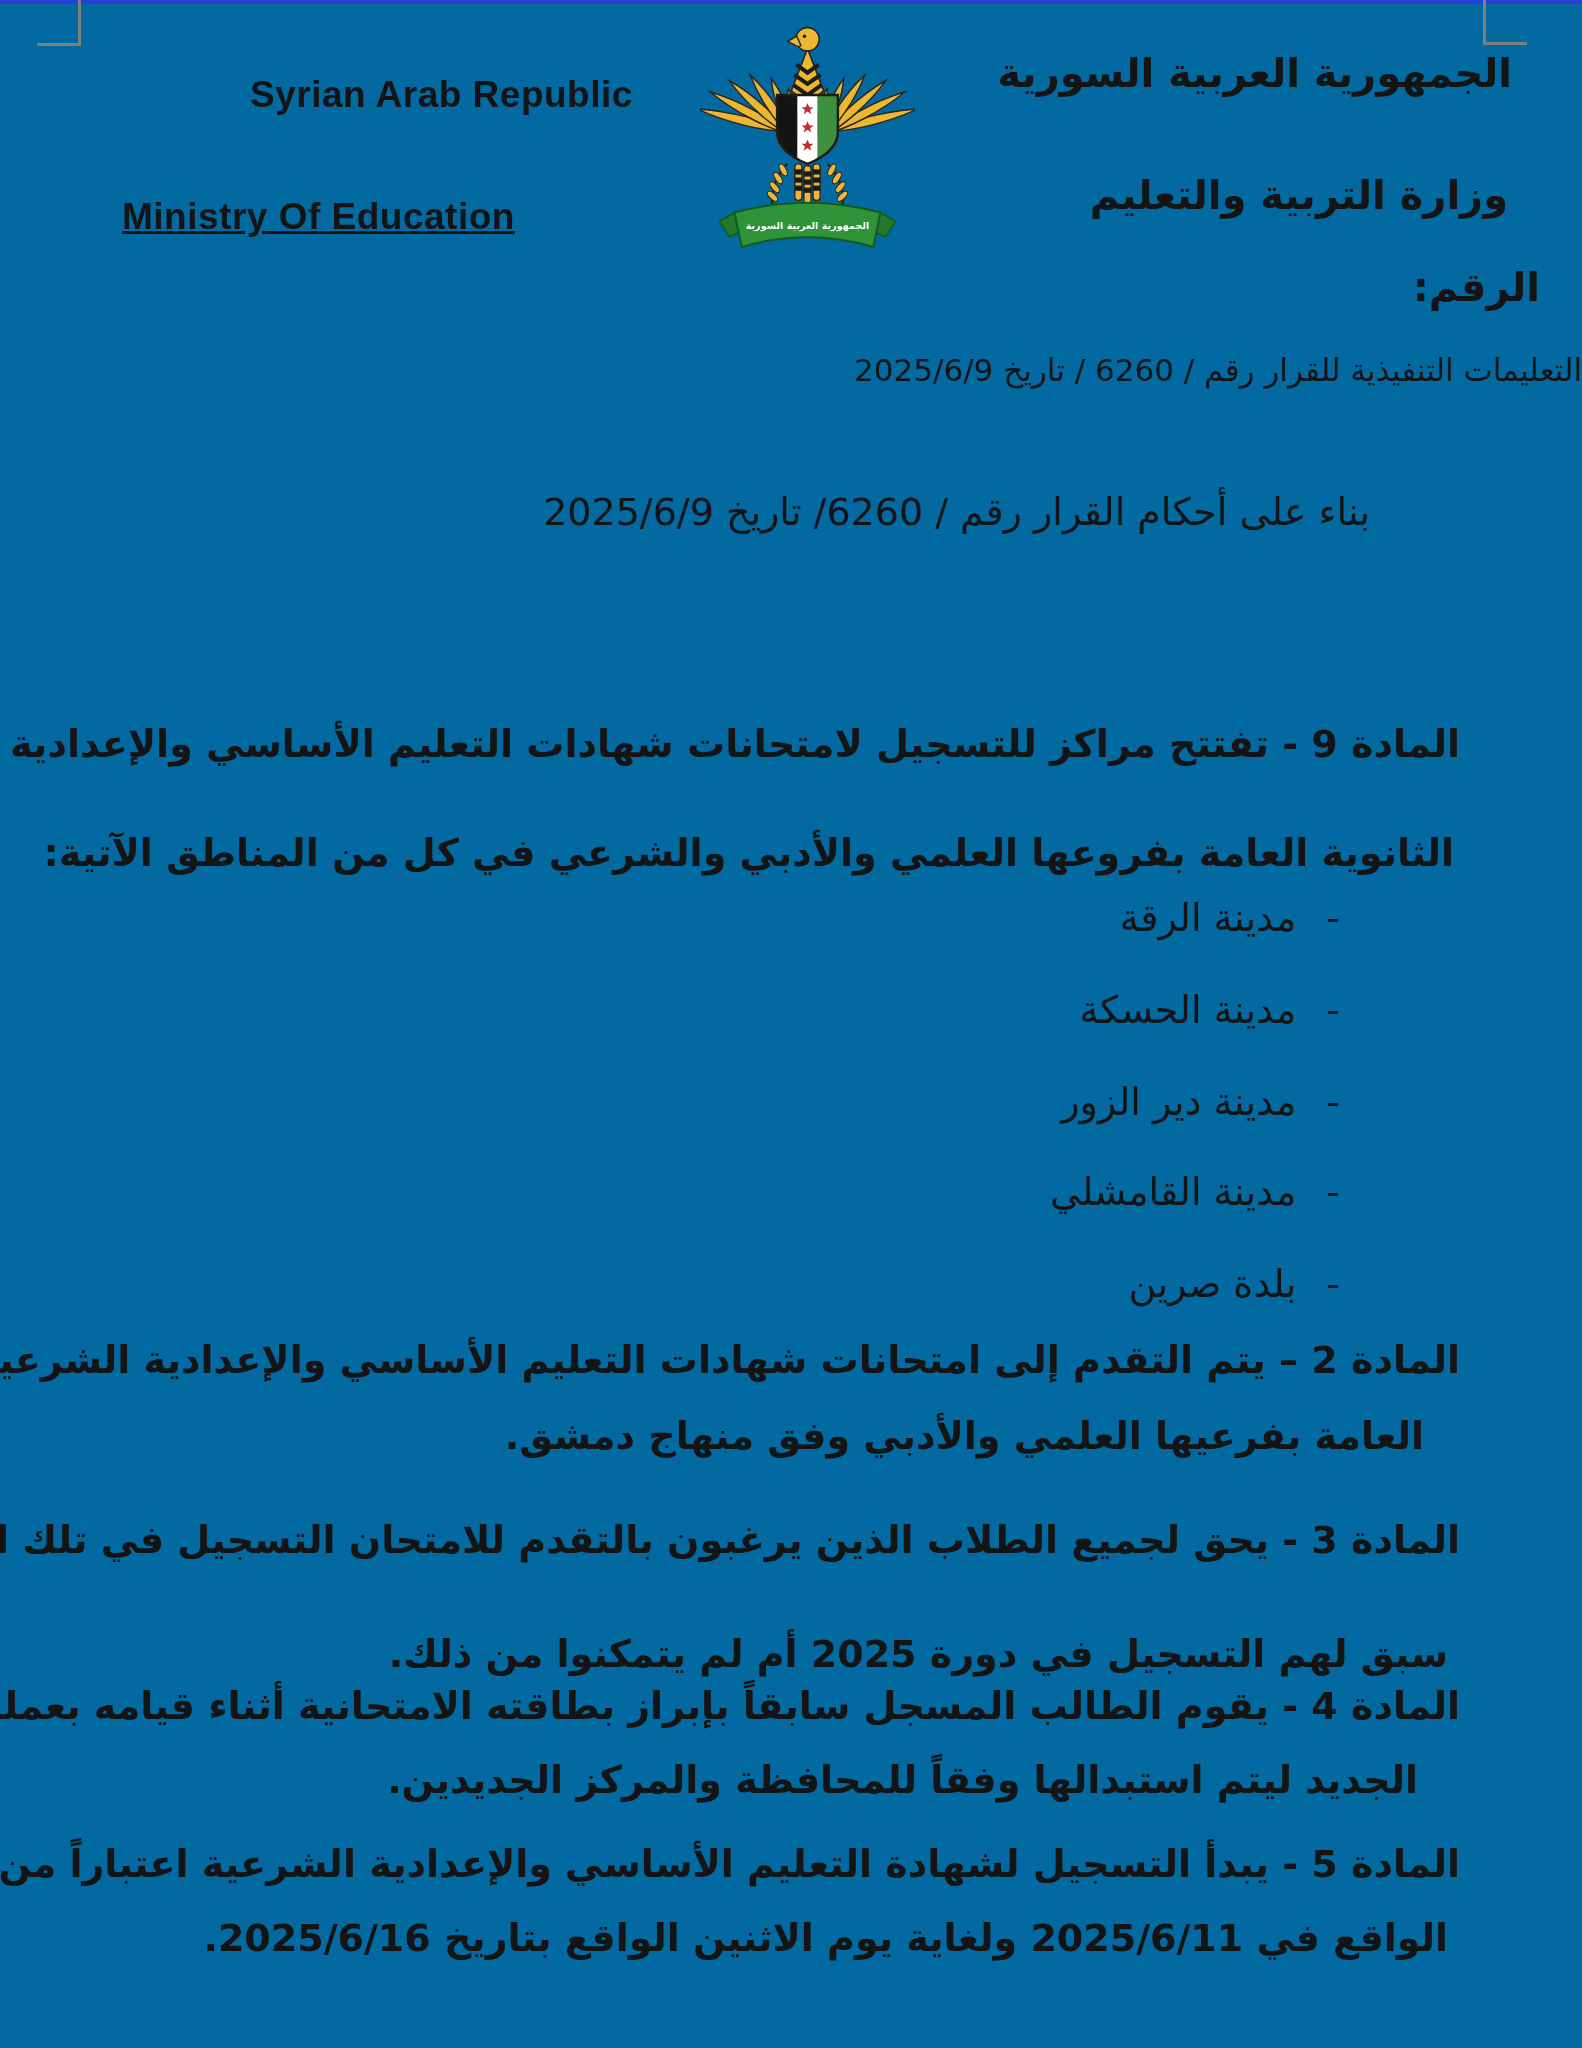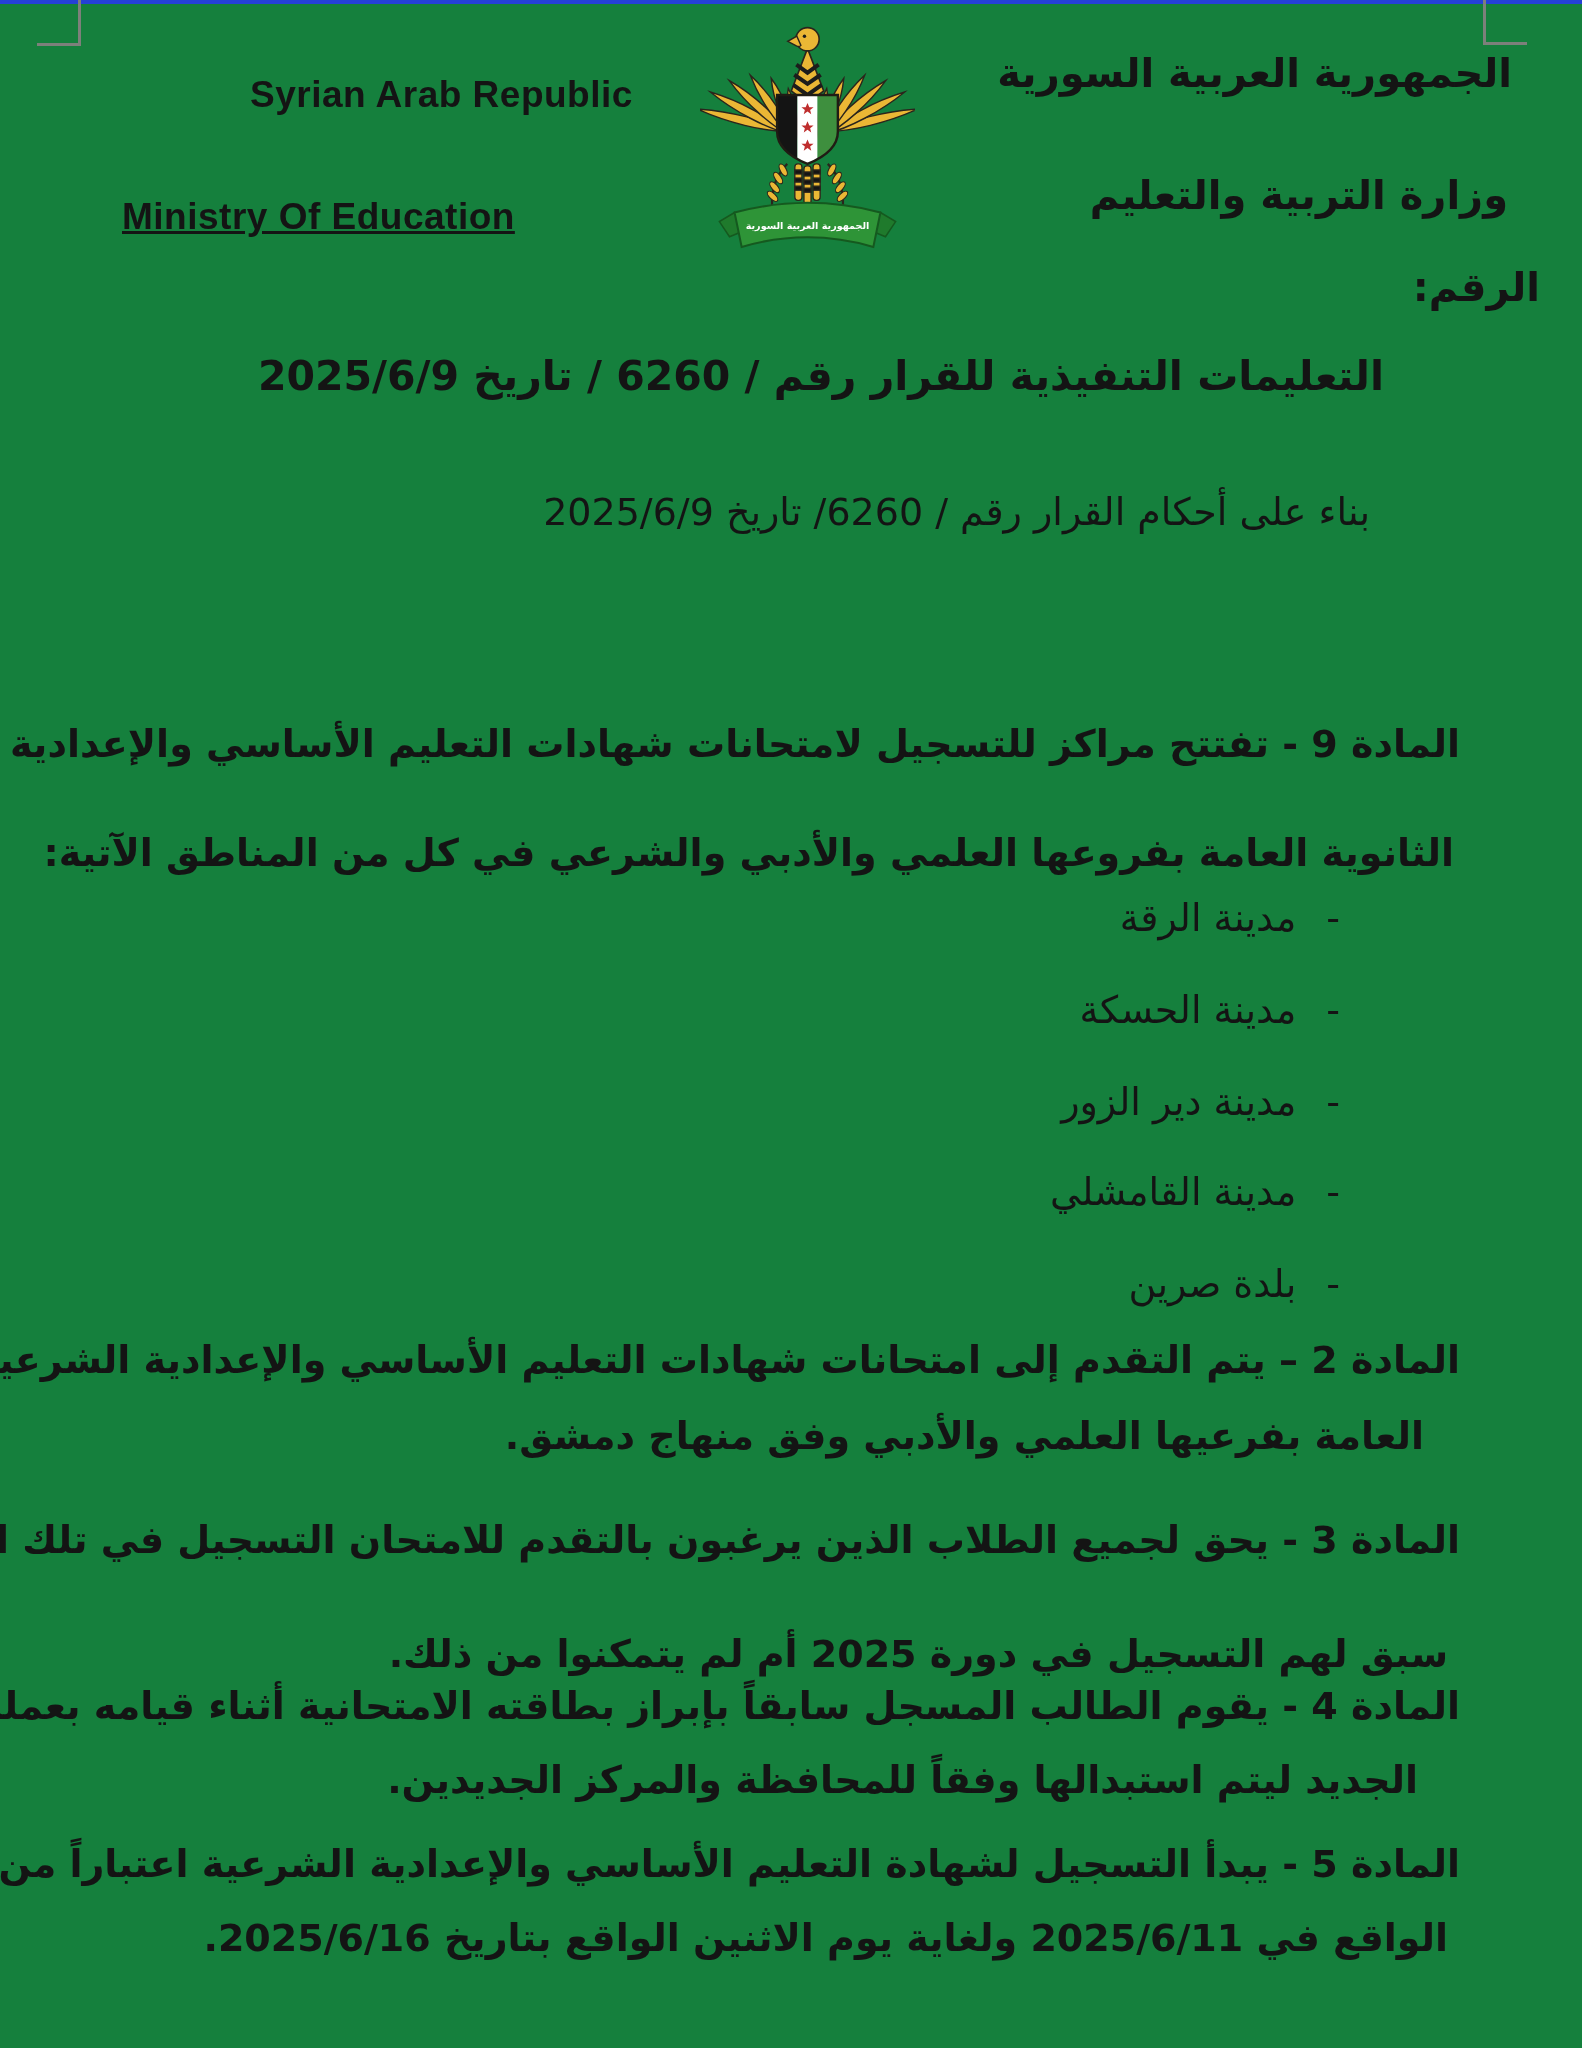--- a/index.html
+++ b/index.html
@@ -1,17 +1,17 @@
 <!DOCTYPE html>
 <html><head>
 <meta charset="utf-8">
 <style>
   html,body { margin:0; padding:0; background:#e8e8e8; }
   .page {
-    position:relative; width:1582px; height:2048px; background:#15803d;
+    position:relative; width:1582px; height:2048px; background:#0369a1;
     overflow:hidden; font-family:"DejaVu Sans", sans-serif; color:#141414;
     margin:0 auto;
   }
   .topbar { position:absolute; top:0; left:0; width:100%; height:4px; }
   .crop { position:absolute; top:0; }
   .crop-left  { left:37px;  width:41px; height:43px; border-right:3px solid; border-bottom:3px solid; }
   .crop-right { left:1483px; width:41px; height:42px; border-left:3px solid; border-bottom:3px solid; }
 
   .abs { position:absolute; white-space:nowrap; }
   .rtl { direction:rtl; unicode-bidi:embed; }
@@ -19,21 +19,21 @@
   .en-line { font-family:"Liberation Sans", sans-serif; font-weight:bold; font-size:37px; letter-spacing:0.5px; }
   .en1 { top:74px;  left:250px; }
   .en2 { top:196px; left:122px;text-decoration:underline; }
 
   .ar-head { font-weight:bold; font-size:40px; }
   .ar1 { top:50px;  right:70px; }
   .ar2 { top:172px; right:74px; }
 
   .refnum { top:256px; right:42px; font-weight:bold; font-size:40px;margin-top:8px; }
 
-  .title { top:352px; left:60px; right:0; text-align:center; font-weight:bold; font-size:41px; }
+  .title { top:352px; left:60px; right:0; font-weight:normal; font-size:31px; }
   .basis { top:490px; right:212px; font-size:38px; }
   .intro { top:600px; left:0; right:6px; text-align:center; font-weight:bold; font-size:41px; }
 
   .art  { font-size:38px; font-weight:bold; }
   .art .lbl { font-weight:bold; }
   .loc  { font-size:38px; font-weight:normal; }
   .loc .dash { display:inline-block; margin-left:30px; }
 
   .emblem { position:absolute; left:700px; top:18px; width:215px; height:235px; }
   .emblem svg { width:100%; height:100%; display:block; }

